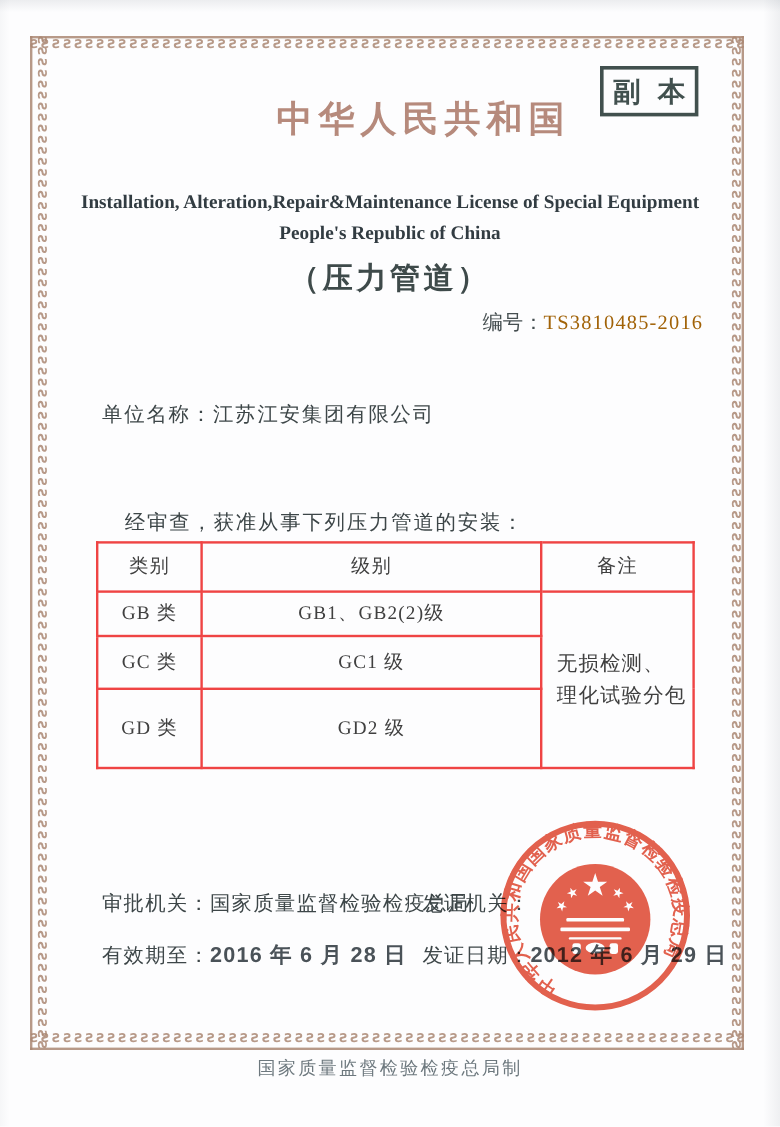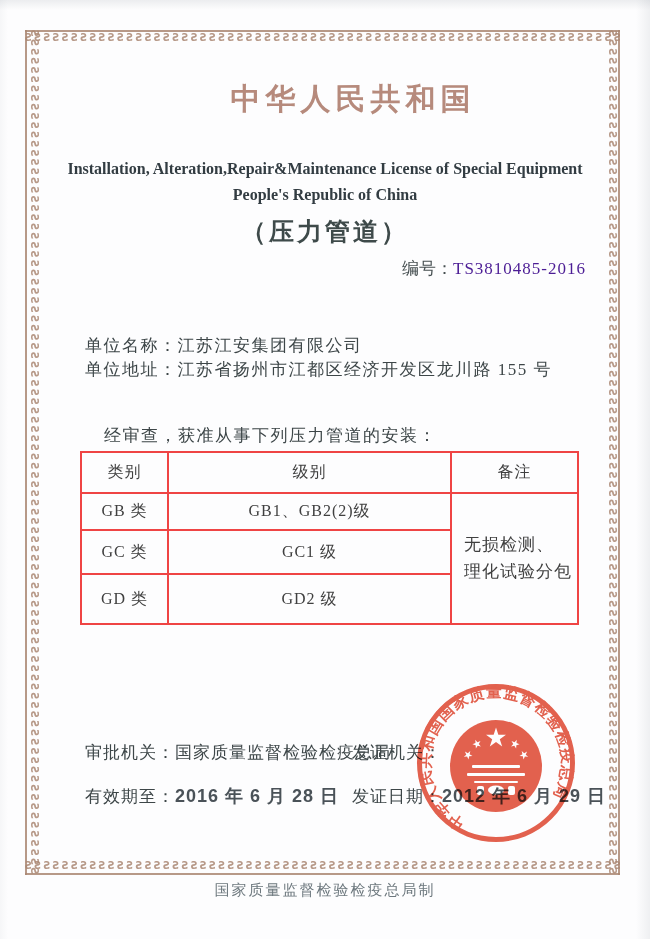--- a/index.html
+++ b/index.html
@@ -31,21 +31,21 @@
     font-size:23px;font-weight:bold;color:#41504e;letter-spacing:4px;text-indent:4px;
   }
   .centered{position:absolute;left:0;width:650px;text-align:center;}
   .t-cn1{top:79px;font-size:30px;font-weight:bold;letter-spacing:5px;color:var(--title-color,#b68a7c);padding-left:28px;}
   .t-cn2{top:114px;font-size:34px;font-weight:bold;letter-spacing:1px;color:var(--title-color,#b68a7c);}
   .t-en{font-family:"Liberation Serif","DejaVu Serif",serif;font-weight:bold;color:#323c42;font-size:16px;}
   .t-en1{top:160px;}
   .t-en2{top:186px;}
   .subtitle{top:215px;font-size:25px;font-weight:600;letter-spacing:3px;color:#3e4a4a;}
   .license-line{position:absolute;top:257px;right:64px;font-size:17px;color:#454e50;}
-  .license-line .num{font-family:"Liberation Serif","DejaVu Serif",serif;letter-spacing:1px;color:#4c1d95;}
+  .license-line .num{font-family:"Liberation Serif","DejaVu Serif",serif;letter-spacing:1px;color:#a16207;}
 
   .body-line{position:absolute;left:85px;font-size:17px;letter-spacing:1.5px;color:#3d4648;
              font-family:"Liberation Serif","DejaVu Serif",serif;}
   .l-name{top:320px;margin-top:14px;}
   .l-addr{top:358px;}
   .l-intro{top:424px;left:104px;}
 
   table.grant{
     position:absolute;left:80px;top:451px;width:497px;
     border-collapse:collapse;table-layout:fixed;
@@ -80,35 +80,33 @@
 
 <div class="page">
 
   <div class="frame">
     <div class="fb fb-top">ƧƧƧƧƧƧƧƧƧƧƧƧƧƧƧƧƧƧƧƧƧƧƧƧƧƧƧƧƧƧƧƧƧƧƧƧƧƧƧƧƧƧƧƧƧƧƧƧƧƧƧƧƧƧƧƧƧƧƧƧƧƧƧƧƧƧƧƧƧƧƧƧƧƧƧƧƧƧƧƧƧƧƧƧƧƧƧƧƧƧƧƧƧƧƧƧƧƧƧƧƧƧƧƧƧƧƧƧƧƧƧƧƧƧƧƧƧƧƧƧƧƧƧƧƧƧƧƧƧƧƧƧƧƧƧƧƧƧƧƧƧƧƧƧƧƧƧƧƧƧƧƧƧƧƧƧƧƧƧƧ</div>
     <div class="fb fb-bottom">ƧƧƧƧƧƧƧƧƧƧƧƧƧƧƧƧƧƧƧƧƧƧƧƧƧƧƧƧƧƧƧƧƧƧƧƧƧƧƧƧƧƧƧƧƧƧƧƧƧƧƧƧƧƧƧƧƧƧƧƧƧƧƧƧƧƧƧƧƧƧƧƧƧƧƧƧƧƧƧƧƧƧƧƧƧƧƧƧƧƧƧƧƧƧƧƧƧƧƧƧƧƧƧƧƧƧƧƧƧƧƧƧƧƧƧƧƧƧƧƧƧƧƧƧƧƧƧƧƧƧƧƧƧƧƧƧƧƧƧƧƧƧƧƧƧƧƧƧƧƧƧƧƧƧƧƧƧƧƧƧ</div>
     <div class="fb fb-left">ƧƧƧƧƧƧƧƧƧƧƧƧƧƧƧƧƧƧƧƧƧƧƧƧƧƧƧƧƧƧƧƧƧƧƧƧƧƧƧƧƧƧƧƧƧƧƧƧƧƧƧƧƧƧƧƧƧƧƧƧƧƧƧƧƧƧƧƧƧƧƧƧƧƧƧƧƧƧƧƧƧƧƧƧƧƧƧƧƧƧƧƧƧƧƧƧƧƧƧƧƧƧƧƧƧƧƧƧƧƧƧƧƧƧƧƧƧƧƧƧƧƧƧƧƧƧƧƧƧƧƧƧƧƧƧƧƧƧƧƧƧƧƧƧƧƧƧƧƧƧƧƧƧƧƧƧƧƧƧƧ</div>
     <div class="fb fb-right">ƧƧƧƧƧƧƧƧƧƧƧƧƧƧƧƧƧƧƧƧƧƧƧƧƧƧƧƧƧƧƧƧƧƧƧƧƧƧƧƧƧƧƧƧƧƧƧƧƧƧƧƧƧƧƧƧƧƧƧƧƧƧƧƧƧƧƧƧƧƧƧƧƧƧƧƧƧƧƧƧƧƧƧƧƧƧƧƧƧƧƧƧƧƧƧƧƧƧƧƧƧƧƧƧƧƧƧƧƧƧƧƧƧƧƧƧƧƧƧƧƧƧƧƧƧƧƧƧƧƧƧƧƧƧƧƧƧƧƧƧƧƧƧƧƧƧƧƧƧƧƧƧƧƧƧƧƧƧƧƧ</div>
   </div>
 
+  <div class="badge">副 本</div>
 
   <div class="centered t-cn1">中华人民共和国</div>
   <div class="centered t-en t-en1">Installation, Alteration,Repair&amp;Maintenance License of Special Equipment</div>
   <div class="centered t-en t-en2">People's Republic of China</div>
   <div class="centered subtitle">（压力管道）</div>
 
   <div class="license-line">
     <span>编号：</span><span class="num">TS3810485-2016</span>
   </div>
 
   <div class="body-line l-name">
     <span>单位名称：</span><span>江苏江安集团有限公司</span>
-  </div>
-  <div class="body-line l-addr">
-    <span>单位地址：</span><span>江苏省扬州市江都区经济开发区龙川路 155 号</span>
   </div>
 
   <div class="body-line l-intro">经审查，获准从事下列压力管道的安装：</div>
 
   <table class="grant">
     <colgroup>
         <col style="width:87px">
         <col style="width:283px">
         <col style="width:127px">
       </colgroup>
@@ -123,21 +121,21 @@
       <td>GB1、GB2(2)级</td>
       <td class="remark" rowspan="3">
         <span>无损检测、</span><br>
         <span>理化试验分包</span>
       </td>
     </tr>
     <tr style="height:44px">
       <td>GC 类</td>
       <td>GC1 级</td>
     </tr>
-    <tr style="height:50px">
+    <tr style="height:66px">
       <td>GD 类</td>
       <td>GD2 级</td>
     </tr>
   </tbody>
     </table>
 
   <div class="f-line f-approve">
     <span>审批机关：</span><span>国家质量监督检验检疫总局</span>
   </div>
   <div class="f-line f-issuer">

